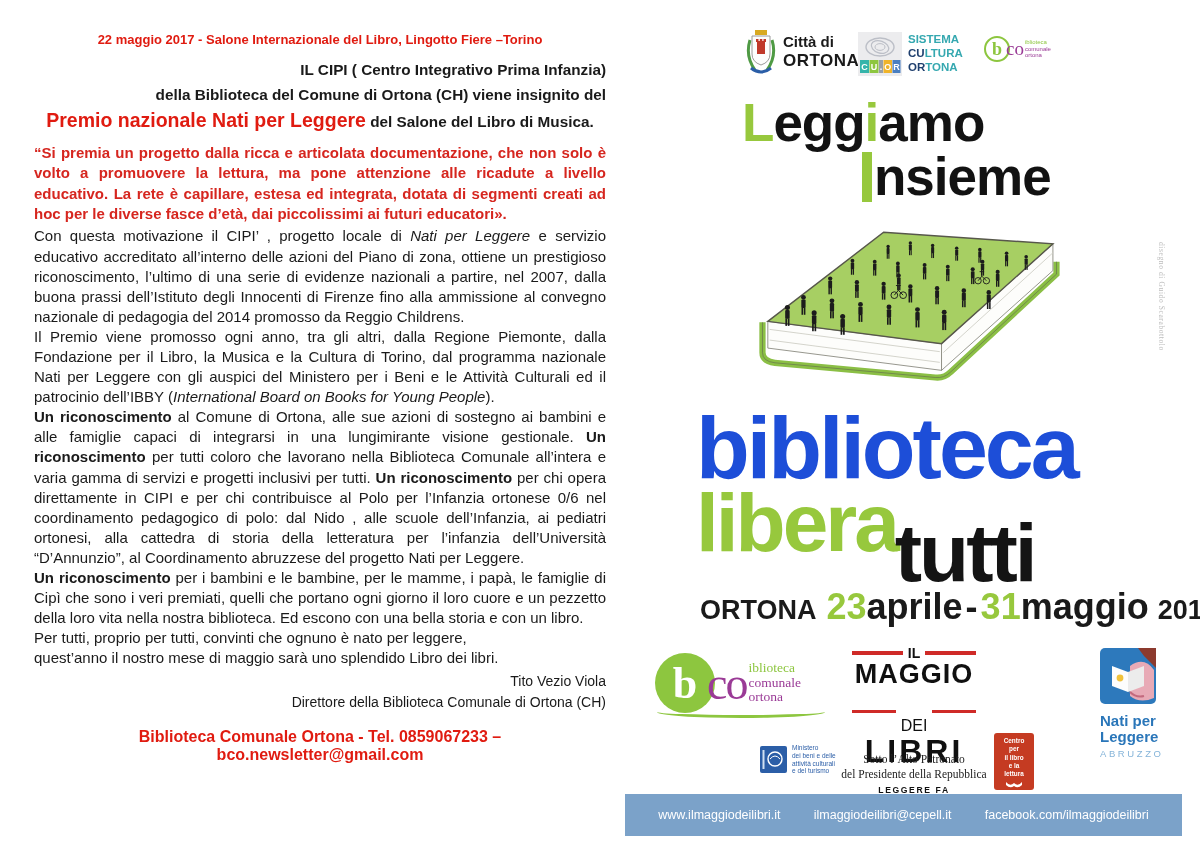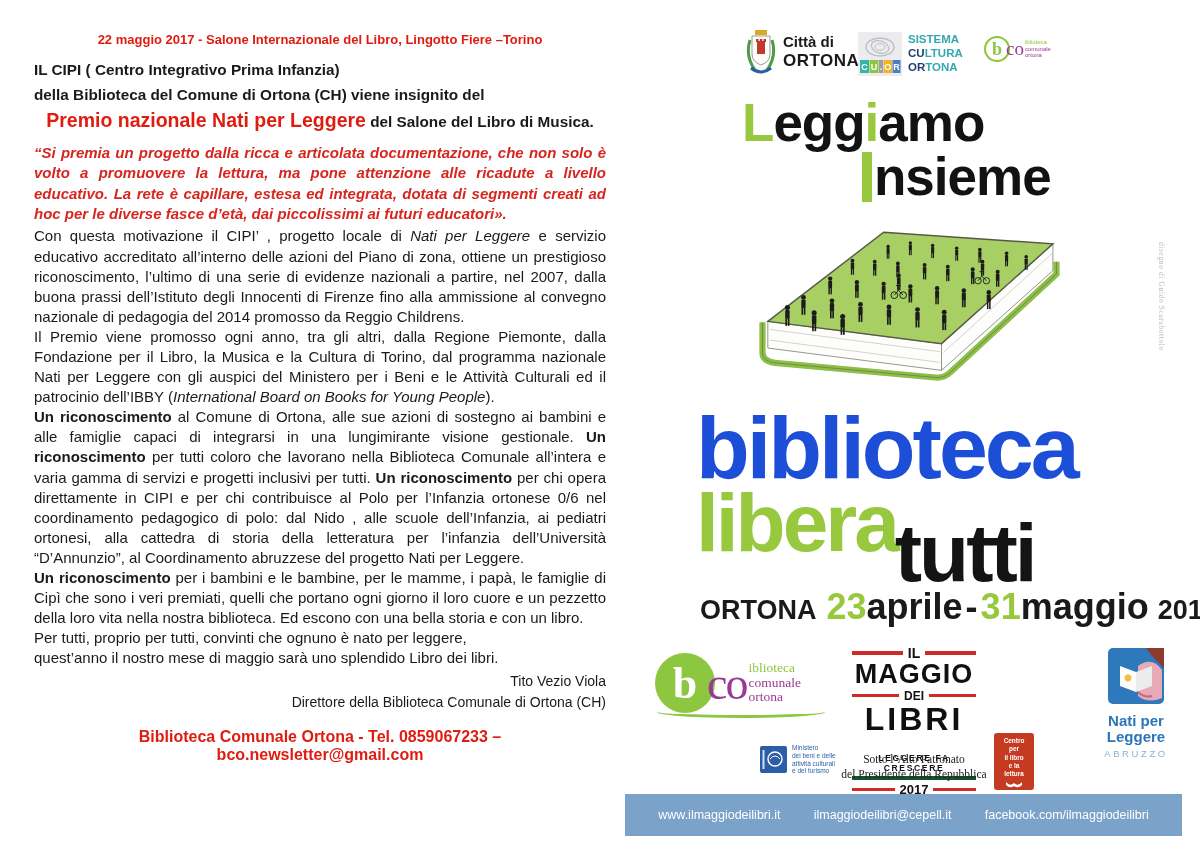--- a/index.html
+++ b/index.html
@@ -7,25 +7,25 @@
     --purple:#9a3a96; --npl-blue:#2a76b9; --npl-light:#85b4d9;
     --bar-blue:#7ba2c9; --ink:#1a1a1a;
   }
   *{box-sizing:border-box; margin:0; padding:0;}
   body{background:#fff; font-family:"Liberation Sans",sans-serif;}
   .page{position:relative; width:1200px; height:848px; background:#fff; color:var(--ink); overflow:hidden;}
 
   
   .left{position:absolute; left:34px; top:32px; width:572px;}
   .event{color:var(--red); font-weight:700; font-size:13px; text-align:center; margin-bottom:11px;}
-  .intro{font-weight:700; font-size:15.3px; text-align:left; line-height:1.62;}
+  .intro{font-weight:700; font-size:15.3px; text-align:right; line-height:1.62;}
   .premio{text-align:center; font-weight:700; line-height:1.3; margin-bottom:10px;}
   .premio .big{color:var(--red); font-size:19.5px;}
   .premio .rest{font-size:15.3px;}
-  .quote{color:var(--red2); font-style:italic; font-weight:600; font-size:15px; line-height:1.36; text-align:justify; margin-bottom:2px;}
+  .quote{color:var(--red2); font-weight:600; font-size:15px; line-height:1.36; text-align:justify; margin-bottom:2px;}
   .body-text{font-size:15px; line-height:1.34; text-align:justify;}
   .body-text.noj{text-align:left;}
   .rb{font-weight:700;} .ri{font-style:italic;}
   .sig{text-align:right; font-size:14px; line-height:1.55; margin-top:2px;}
   .left-footer{text-align:center; color:var(--red); font-weight:700; font-size:16px; margin-top:14px;}
 
   
   .right{position:absolute; left:620px; top:0; width:568px; height:848px;}
 
   .logo-citta{position:absolute; left:126px; top:28px; display:flex; gap:7px; align-items:center;}
@@ -68,27 +68,27 @@
   .bcb-co{color:var(--purple); font-family:"Liberation Serif",serif; font-size:46px; margin-left:-8px; letter-spacing:-2px;}
   .bcb-text{font-size:13.5px; line-height:1.08; margin-left:2px; font-family:"Liberation Serif",serif;}
   .bcb-text .g{color:var(--green2);} .bcb-text .p{color:var(--purple);}
   .bco-swoosh{position:absolute; left:2px; top:56px; width:168px; height:12px; border-bottom:3px solid var(--green2); border-radius:50%;}
 
   .maggio-logo{position:absolute; left:232px; top:645px; width:124px; color:#101010; text-align:center;}
   .m-row{display:flex; align-items:center; gap:5px;}
   .m-rule{flex:1; height:3.5px; background:#cf2a27;}
   .m-il{font-size:14px; font-weight:900;}
   .m-maggio{font-size:27px; font-weight:900; letter-spacing:1px; line-height:1.02;}
-  .m-dei{font-size:12px; font-weight:700;}
+  .m-dei{font-size:16px; font-weight:400;margin-top:28px;}
   .m-libri{font-size:32px; font-weight:900; letter-spacing:3px; line-height:1.02;}
   .m-tag{font-size:8.6px; letter-spacing:1.6px; font-weight:700; margin-top:18px; border-bottom:4px solid #14532d; padding-bottom:3px;}
   .m-year{font-size:13px; font-weight:900;}
   .m-year-row{margin-top:2px;}
 
-  .npl-logo{position:absolute; left:480px; top:648px; width:72px;text-align:center;}
+  .npl-logo{position:absolute; left:480px; top:648px; width:72px;}
   .npl-text{margin-top:5px; font-weight:700; font-size:15px; line-height:1.05; color:var(--npl-blue);}
   .npl-abruzzo{font-weight:400; font-size:9.5px; letter-spacing:2.6px; color:var(--npl-light); margin-top:3px;}
 
   .ministero{position:absolute; left:140px; top:744px; display:flex; gap:5px; align-items:center;}
   .min-text{font-size:6.5px; line-height:1.2; color:#2b5ea7;}
 
   .patronato{position:absolute; left:216px; top:752px; width:156px; text-align:center; font-family:"Liberation Serif",serif; font-size:11.5px; line-height:1.3; color:#222;}
 
   .centro{position:absolute; left:374px; top:733px; width:40px; height:57px; background:#c53b22; border-radius:3px; color:#fff; text-align:center; font-size:6.4px; font-weight:700; line-height:1.3; padding-top:4px;}
   .centro svg{margin-top:2px;}

